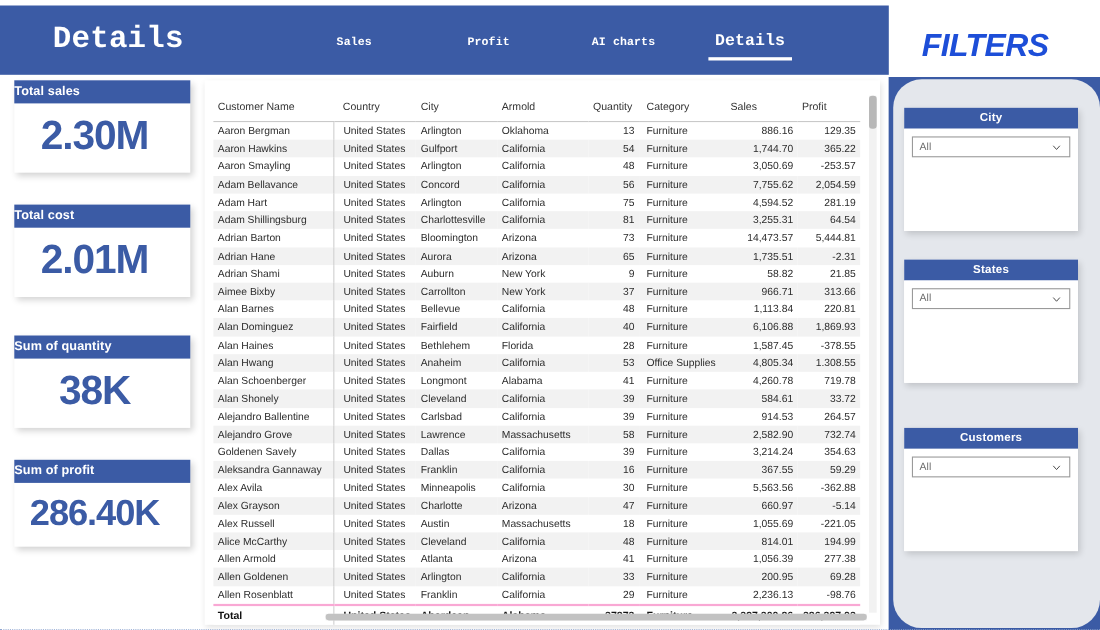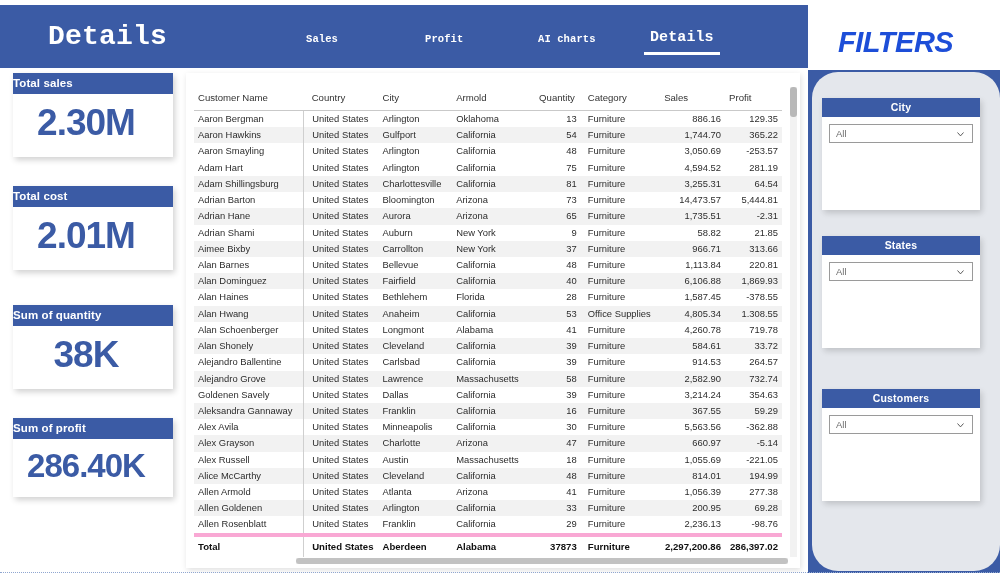--- a/index.html
+++ b/index.html
@@ -158,21 +158,21 @@
   .col-qty   { width: 48px; text-align: right; }
   .col-cat   { width: 86px; padding-left: 7px !important; }
   .col-sales { width: 66px; text-align: right; }
   .col-profit{ width: 58px; text-align: right; }
   th.col-qty, th.col-sales, th.col-profit { text-align: right; }
   th.col-ctry { border-bottom: 1px solid #c9c9c9; border-left: none; margin-left: 43px; }
 
   tr.total-row td {
     font-weight: bold;
     color: #111111;
-    border-top: 4px solid #f9a8d4;
+    border-top: 2px solid #f9a8d4;
     background: #ffffff;
     padding-top: 4px;
     padding-bottom: 4px;
     font-size: 9.6px;
   }
   tr.total-row td.col-ctry { border-left: 1px solid #cfcfcf; }
 
   
   .vscroll {
     position: absolute;
@@ -331,20 +331,30 @@
           <tr>
             <td class="col-name">Aaron Smayling</td>
             <td class="col-ctry">United States</td>
             <td class="col-city">Arlington</td>
             <td class="col-state">California</td>
             <td class="col-qty">48</td>
             <td class="col-cat">Furniture</td>
             <td class="col-sales">3,050.69</td>
             <td class="col-profit">-253.57</td>
           </tr>
+          <tr class="zebra">
+            <td class="col-name">Adam Bellavance</td>
+            <td class="col-ctry">United States</td>
+            <td class="col-city">Concord</td>
+            <td class="col-state">California</td>
+            <td class="col-qty">56</td>
+            <td class="col-cat">Furniture</td>
+            <td class="col-sales">7,755.62</td>
+            <td class="col-profit">2,054.59</td>
+          </tr>
           <tr>
             <td class="col-name">Adam Hart</td>
             <td class="col-ctry">United States</td>
             <td class="col-city">Arlington</td>
             <td class="col-state">California</td>
             <td class="col-qty">75</td>
             <td class="col-cat">Furniture</td>
             <td class="col-sales">4,594.52</td>
             <td class="col-profit">281.19</td>
           </tr>

